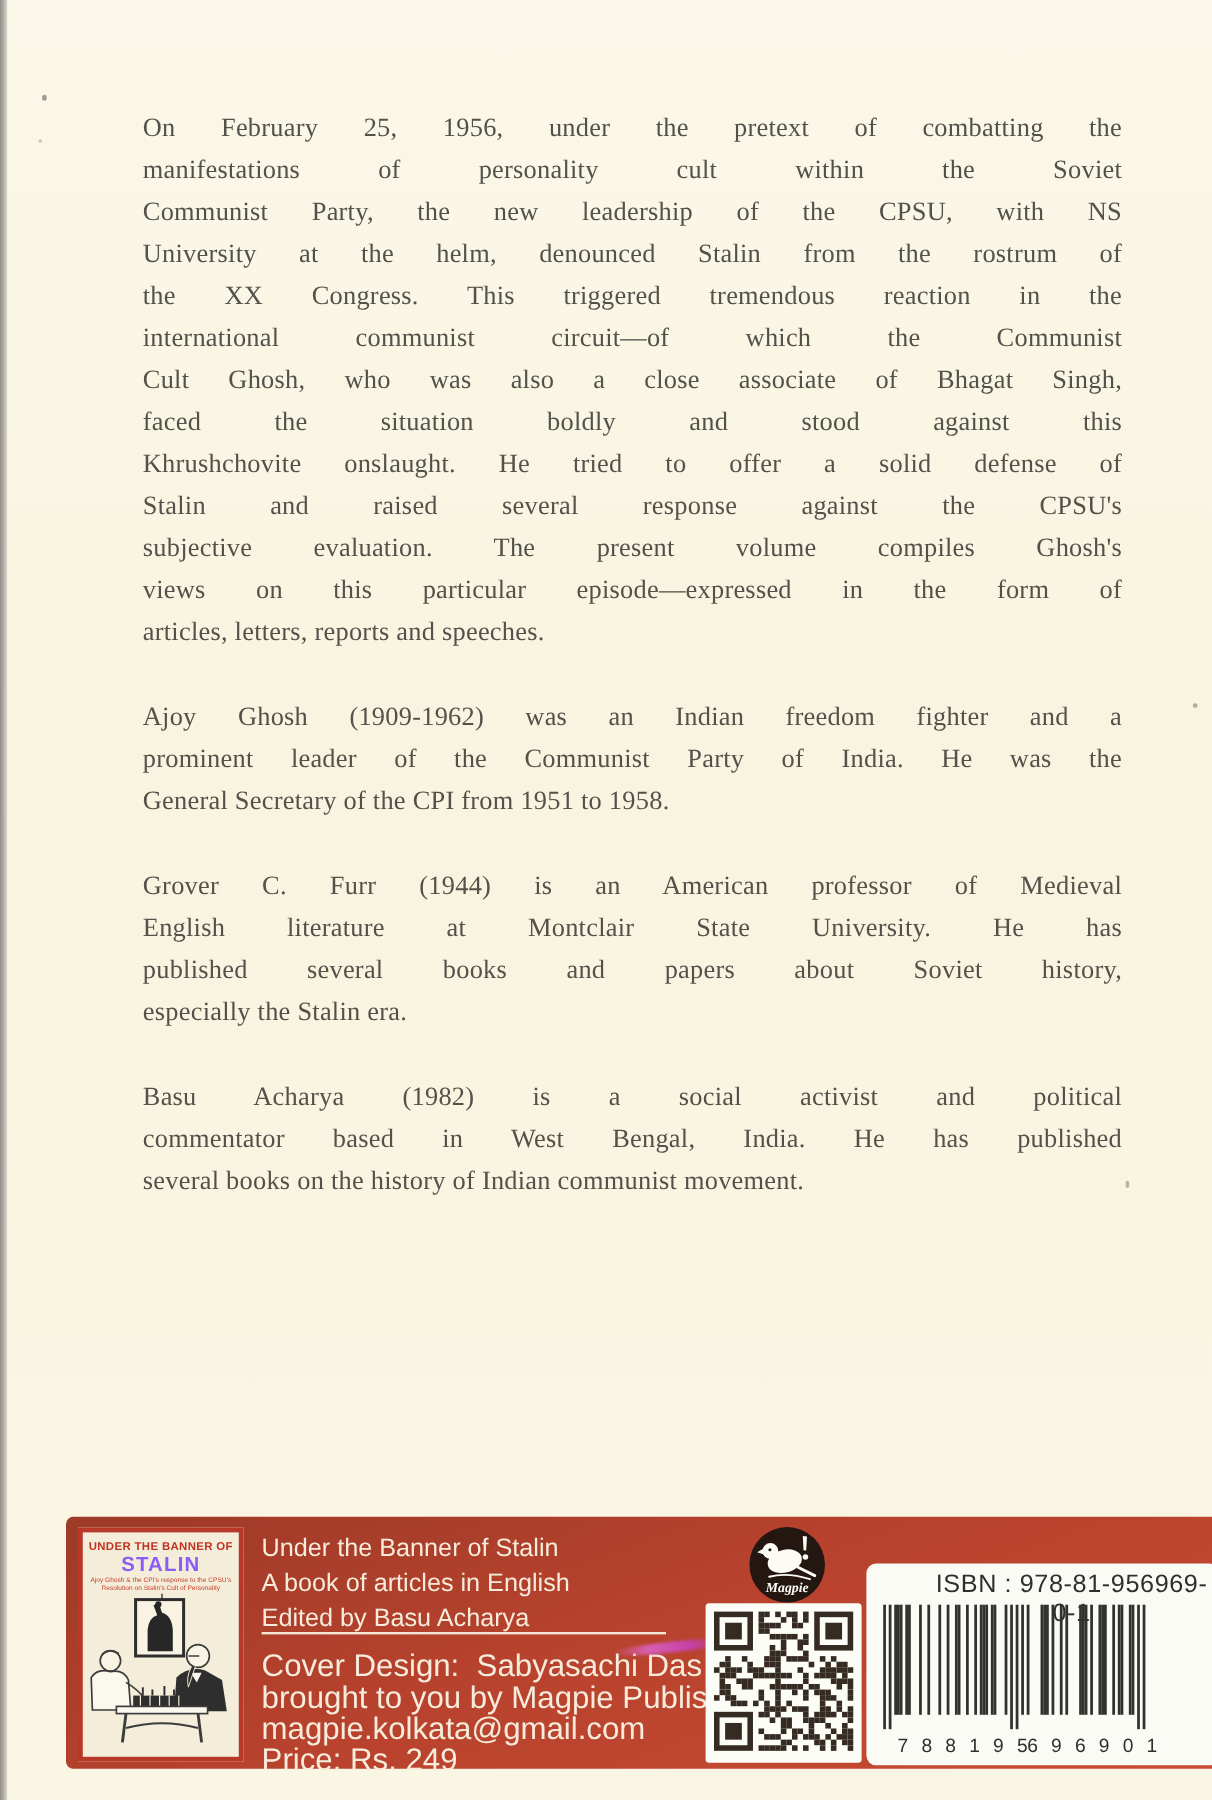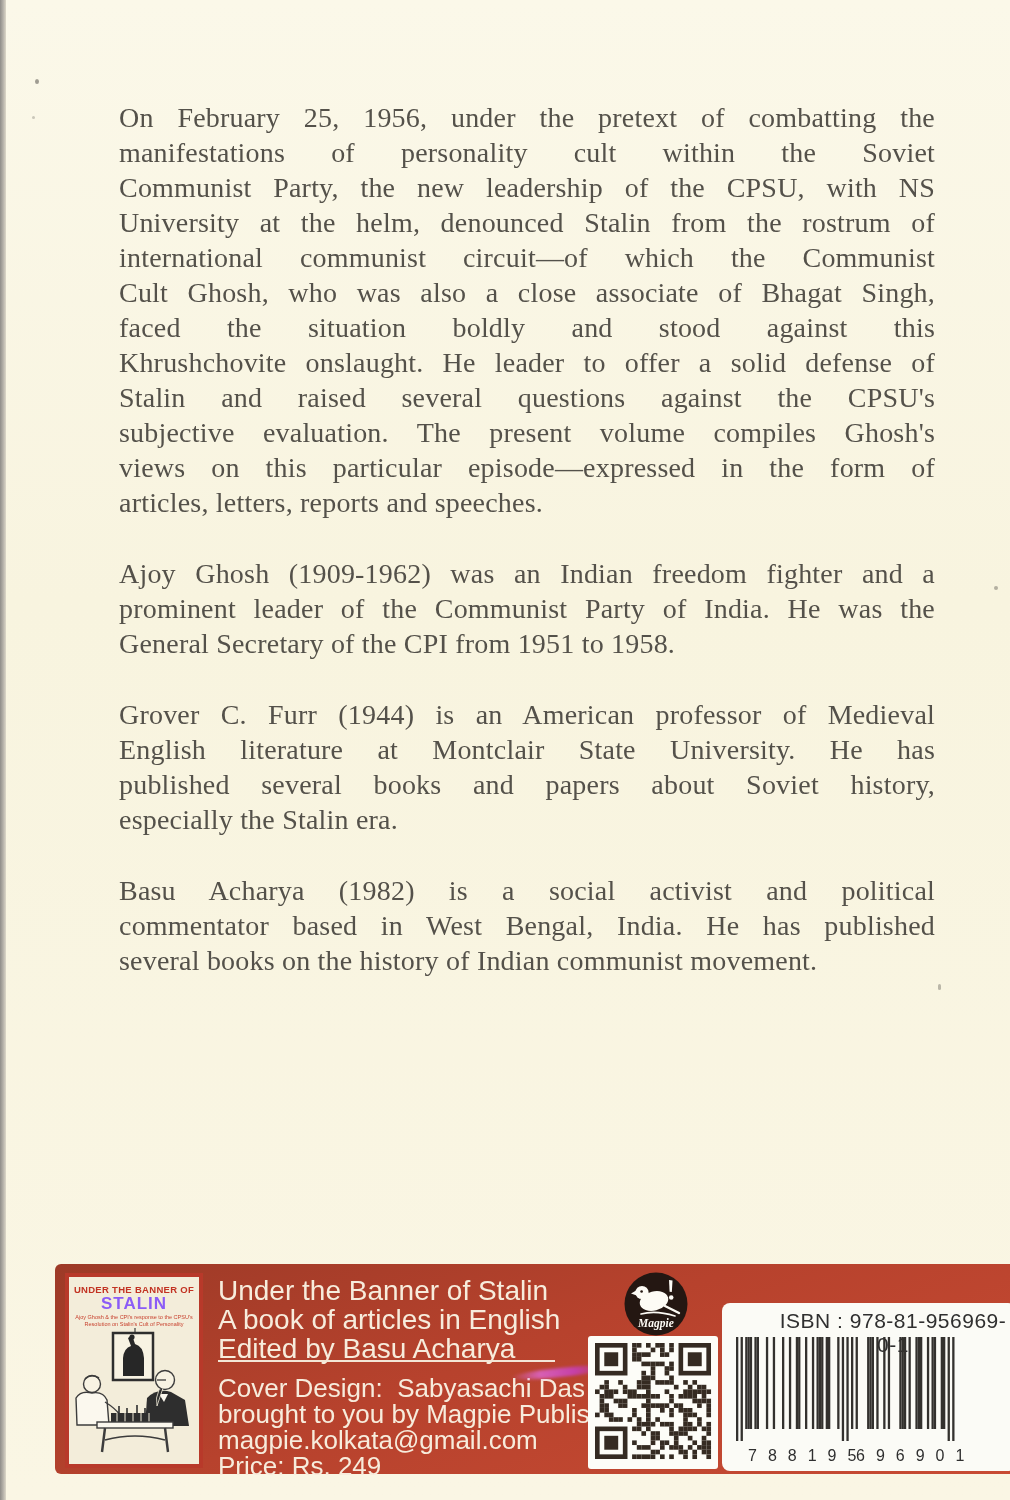--- a/index.html
+++ b/index.html
@@ -9,22 +9,22 @@
     font-family:"Liberation Serif","DejaVu Serif",serif;
   }
   .scan-edge{
     position:absolute; left:0; top:0; width:6px; height:1500px;
     background:linear-gradient(90deg,#8f8d89,#b7b3ab 55%,#ddd8c9);
   }
   .speck{position:absolute; background:#6f6c64; border-radius:50%; opacity:.65;}
 
   
   .blurb{
-    position:absolute; left:119px; top:100px; width:816px;
-    font-size:28px; line-height:35px; color:#54514a; letter-spacing:.2px;
+    position:absolute; left:119px; top:88px; width:816px;
+    font-size:22px; line-height:35px; color:#54514a; letter-spacing:.2px;
   }
   .para{margin:0 0 36px 0;}
   .line{text-align:justify; text-align-last:justify;}
   .line.last{text-align-last:left;}
 
   
   .band{
     position:absolute; left:55px; top:1264px; width:964px; height:210px;
     background:linear-gradient(160deg,#9d3a27 0%,#b7422d 45%,#c84b33 100%);
     border-radius:6px;
@@ -36,21 +36,21 @@
     position:absolute; left:10px; top:9px; width:138px; height:195px;
     background:#f3edda; border:4px solid #b8392a; box-sizing:border-box;
     overflow:hidden; text-align:center;
   }
   .thumb-title-top{margin-top:7px; font-size:9.5px; font-weight:bold; color:#c23222; letter-spacing:.3px;}
   .thumb-title-main{font-size:17px; font-weight:bold; color:#8b5cf6; letter-spacing:1px; line-height:17px;}
   .thumb-sub{font-size:5.5px; color:#c8422f; line-height:7px; margin-top:2px;}
   .thumb-art{display:block; margin:0 auto;}
 
   
-  .band-titles{position:absolute; left:163px; top:12px; font-size:28px; line-height:29px; white-space:pre-wrap;}
+  .band-titles{position:absolute; left:163px; top:12px; font-size:21px; line-height:29px; white-space:pre-wrap;}
   .band-divider{position:absolute; left:163px; top:96px; width:337px; height:2px; background:#f3e6d6;}
   .band-info{position:absolute; left:163px; top:111px; font-size:26px; line-height:26px; white-space:pre-wrap;}
 
   .pen-smudge{
     position:absolute; left:455px; top:104px; width:100px; height:9px;
     background:linear-gradient(90deg,rgba(226,106,224,0) 0%,#e26ae0 30%,#c93fd0 65%,rgba(201,63,208,0) 100%);
     border-radius:50%; filter:blur(1.5px); transform:rotate(-6deg); opacity:.75;
   }
 
   
@@ -82,25 +82,26 @@
   <div class="speck" style="left:32px;top:116px;width:3px;height:3px;opacity:.35;"></div>
   <div class="speck" style="left:994px;top:586px;width:4px;height:4px;opacity:.5;"></div>
   <div class="speck" style="left:938px;top:984px;width:3px;height:6px;opacity:.45;border-radius:2px;"></div>
 
   <main class="blurb">
       <div class="para">
         <div class="line">On February 25, 1956, under the pretext of combatting the</div>
         <div class="line">manifestations of personality cult within the Soviet</div>
         <div class="line">Communist Party, the new leadership of the CPSU, with NS</div>
         <div class="line">University at the helm, denounced Stalin from the rostrum of</div>
+        <div class="line">the XX Congress. This triggered tremendous reaction in the</div>
         <div class="line">international communist circuit—of which the Communist</div>
         <div class="line">Cult Ghosh, who was also a close associate of Bhagat Singh,</div>
         <div class="line">faced the situation boldly and stood against this</div>
-        <div class="line">Khrushchovite onslaught. He leader to offer a solid defense of</div>
-        <div class="line">Stalin and raised several questions against the CPSU's</div>
+        <div class="line">Khrushchovite onslaught. He tried to offer a solid defense of</div>
+        <div class="line">Stalin and raised several response against the CPSU's</div>
         <div class="line">subjective evaluation. The present volume compiles Ghosh's</div>
         <div class="line">views on this particular episode—expressed in the form of</div>
         <div class="line last">articles, letters, reports and speeches.</div>
       </div>
       <div class="para">
         <div class="line">Ajoy Ghosh (1909-1962) was an Indian freedom fighter and a</div>
         <div class="line">prominent leader of the Communist Party of India. He was the</div>
         <div class="line last">General Secretary of the CPI from 1951 to 1958.</div>
       </div>
       <div class="para">

